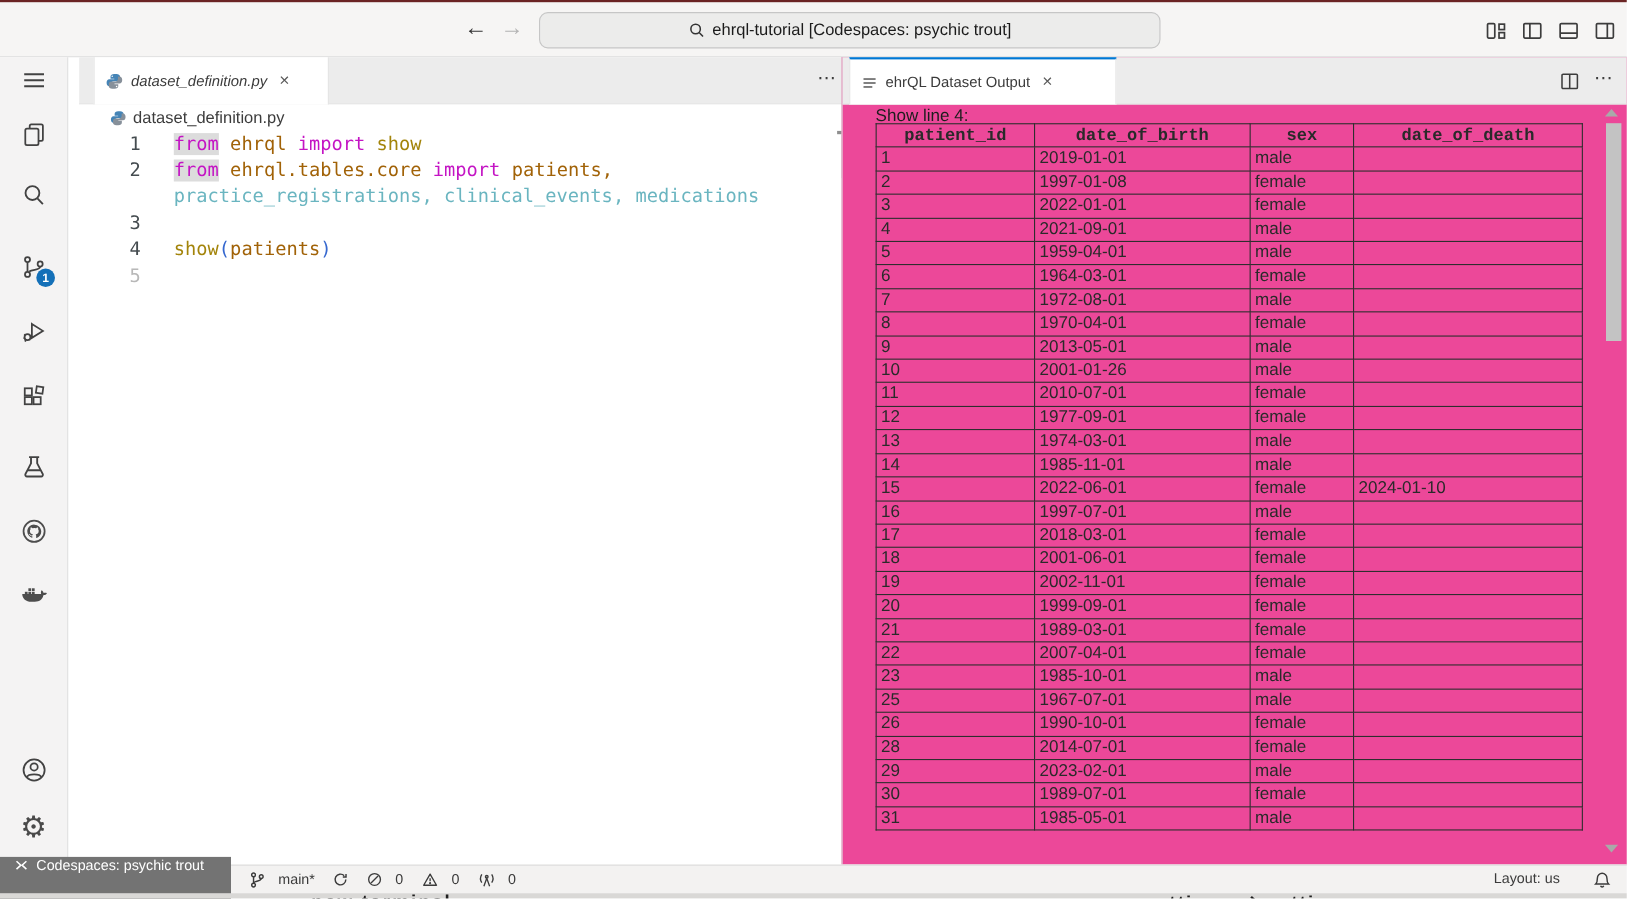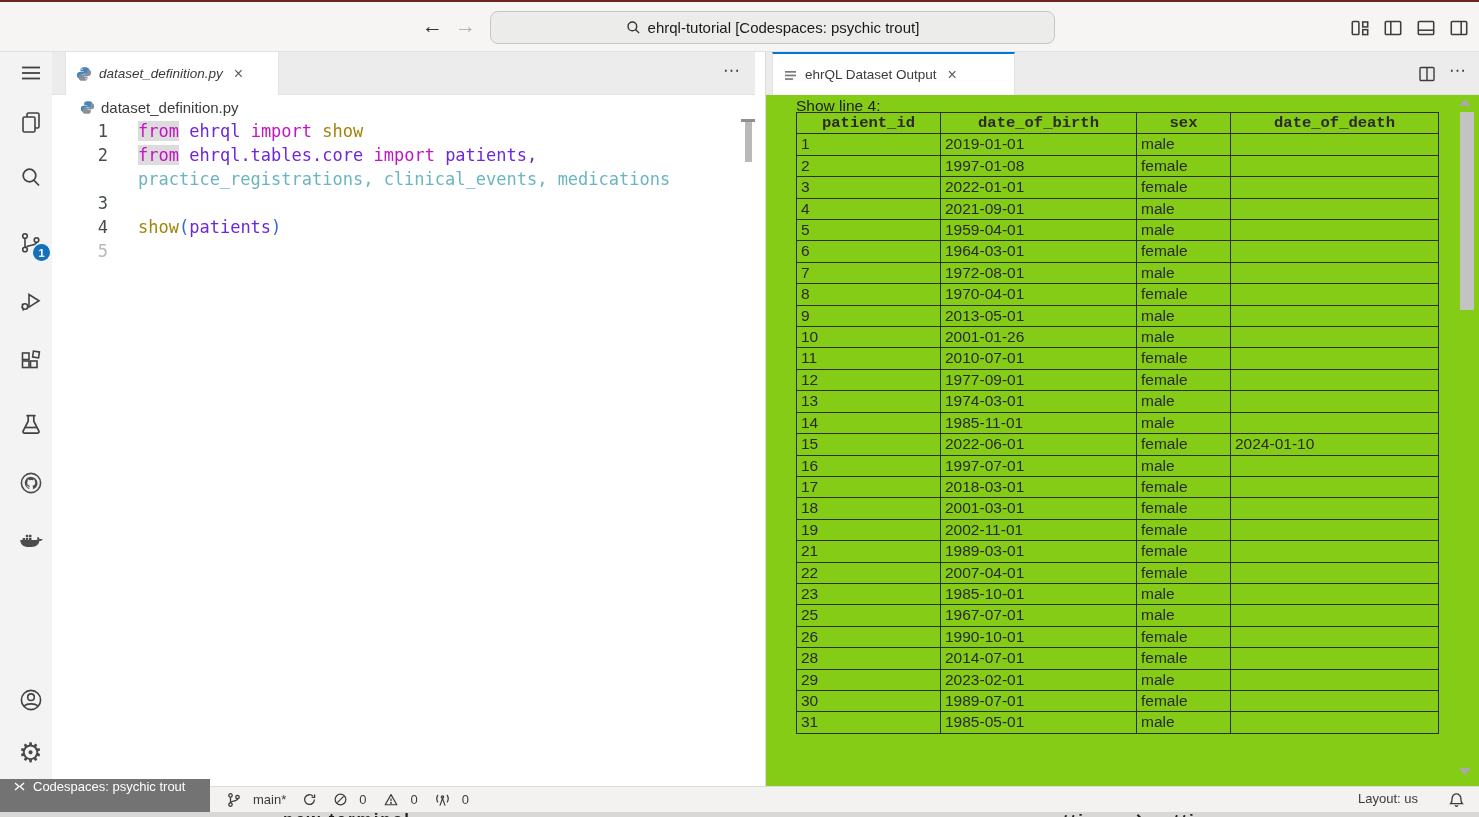--- a/index.html
+++ b/index.html
@@ -34,21 +34,21 @@
   }
   .ab-item { position:absolute; left:0; width:61px; display:flex; justify-content:center; }
   .badge {
     position:absolute; left:33px; top:192px; width:17px; height:17px; border-radius:50%;
     background:#1470b8; color:#fff; font-size:11px; font-weight:bold;
     display:flex; align-items:center; justify-content:center; z-index:2;
   }
   .gear-glyph { font-family:"DejaVu Sans", sans-serif; font-size:27px; color:#4a4a4a; line-height:26px; }
 
   
-  .editorgroup { position:absolute; left:52px; top:52px; width:703px; height:734px; background:#fff; }
+  .editorgroup { position:absolute; left:72px; top:52px; width:703px; height:734px; background:#fff; }
   .tabbar {
     position:absolute; left:0; top:0; right:0; height:43px;
     background:#ececec; border-bottom:1px solid #e3e3e3;
   }
   .tab {
     position:absolute; top:0; height:43px; background:#fff; z-index:2;
     display:flex; align-items:center; gap:7px; padding:0 10px;
     border-right:1px solid #e3e3e3; border-left:1px solid #e3e3e3;
   }
   .tab-editor { left:13px; width:214px; }
@@ -64,30 +64,30 @@
   .code {
     position:absolute; left:0; top:67px; right:0; bottom:0;
     font-family:"DejaVu Sans Mono","Liberation Mono",monospace; font-size:17px; line-height:24px;
   }
   .code-line { display:flex; height:24px; }
   .gutter { width:56px; text-align:right; color:#454c50; flex:none; }
   .gutter.dim { color:#b8b8b8; }
   .code-text { white-space:pre; margin-left:30px; }
   .seg-kw { color:#c414c4; }
   .seg-kw-hl { color:#c414c4; background:#dcdcdc; }
-  .seg-mod { color:#6d28d9; }
+  .seg-mod { color:#a16207; }
   .seg-modlight { color:#6ab5c0; }
   .seg-fn { color:#a3840a; }
   .seg-paren { color:#3668cf; }
   .seg-plain { color:#333; }
   .ed-scroll-cap { position:absolute; right:0px; top:67px; width:14px; height:3px; background:#8f8f8f; }
   .ed-scroll-thumb { position:absolute; right:3px; top:70px; width:7px; height:40px; background:#b9b9b9; }
 
   
-  .panel { position:absolute; left:765px; top:52px; width:714px; height:734px; background:#84cc16; border-left:1px solid #ddd; }
+  .panel { position:absolute; left:765px; top:52px; width:714px; height:734px; background:#ec4899; border-left:1px solid #ddd; }
   .tab-panel { left:6px; width:243px; border-top:2px solid #0078d4; }
   .panel-actions { position:absolute; right:12px; top:11px; display:flex; align-items:center; gap:12px; color:#3c3c3c; }
   .panel-actions .dots { font-size:17px; letter-spacing:1px; position:relative; top:-3px; }
   .panel-content { position:absolute; left:0; top:43px; right:0; bottom:0; overflow:hidden; }
   .panel-heading { position:absolute; left:30px; top:2px; font-size:15.5px; color:#1d1d1d; }
   .data-table { position:absolute; left:30px; top:17px; border-collapse:collapse; table-layout:fixed; width:642px; }
   .data-table th, .data-table td {
     border:1px solid #2e2e2e; font-size:15.5px; color:#2a2a2a;
     padding:0 4px; line-height:20.4px; height:20.4px; overflow:hidden; white-space:nowrap;
   }
@@ -442,27 +442,33 @@
               <td></td>
             </tr>
             <tr>
               <td>17</td>
               <td>2018-03-01</td>
               <td>female</td>
               <td></td>
             </tr>
             <tr>
               <td>18</td>
-              <td>2001-03-01</td>
+              <td>2001-06-01</td>
               <td>female</td>
               <td></td>
             </tr>
             <tr>
               <td>19</td>
               <td>2002-11-01</td>
+              <td>female</td>
+              <td></td>
+            </tr>
+            <tr>
+              <td>20</td>
+              <td>1999-09-01</td>
               <td>female</td>
               <td></td>
             </tr>
             <tr>
               <td>21</td>
               <td>1989-03-01</td>
               <td>female</td>
               <td></td>
             </tr>
             <tr>

